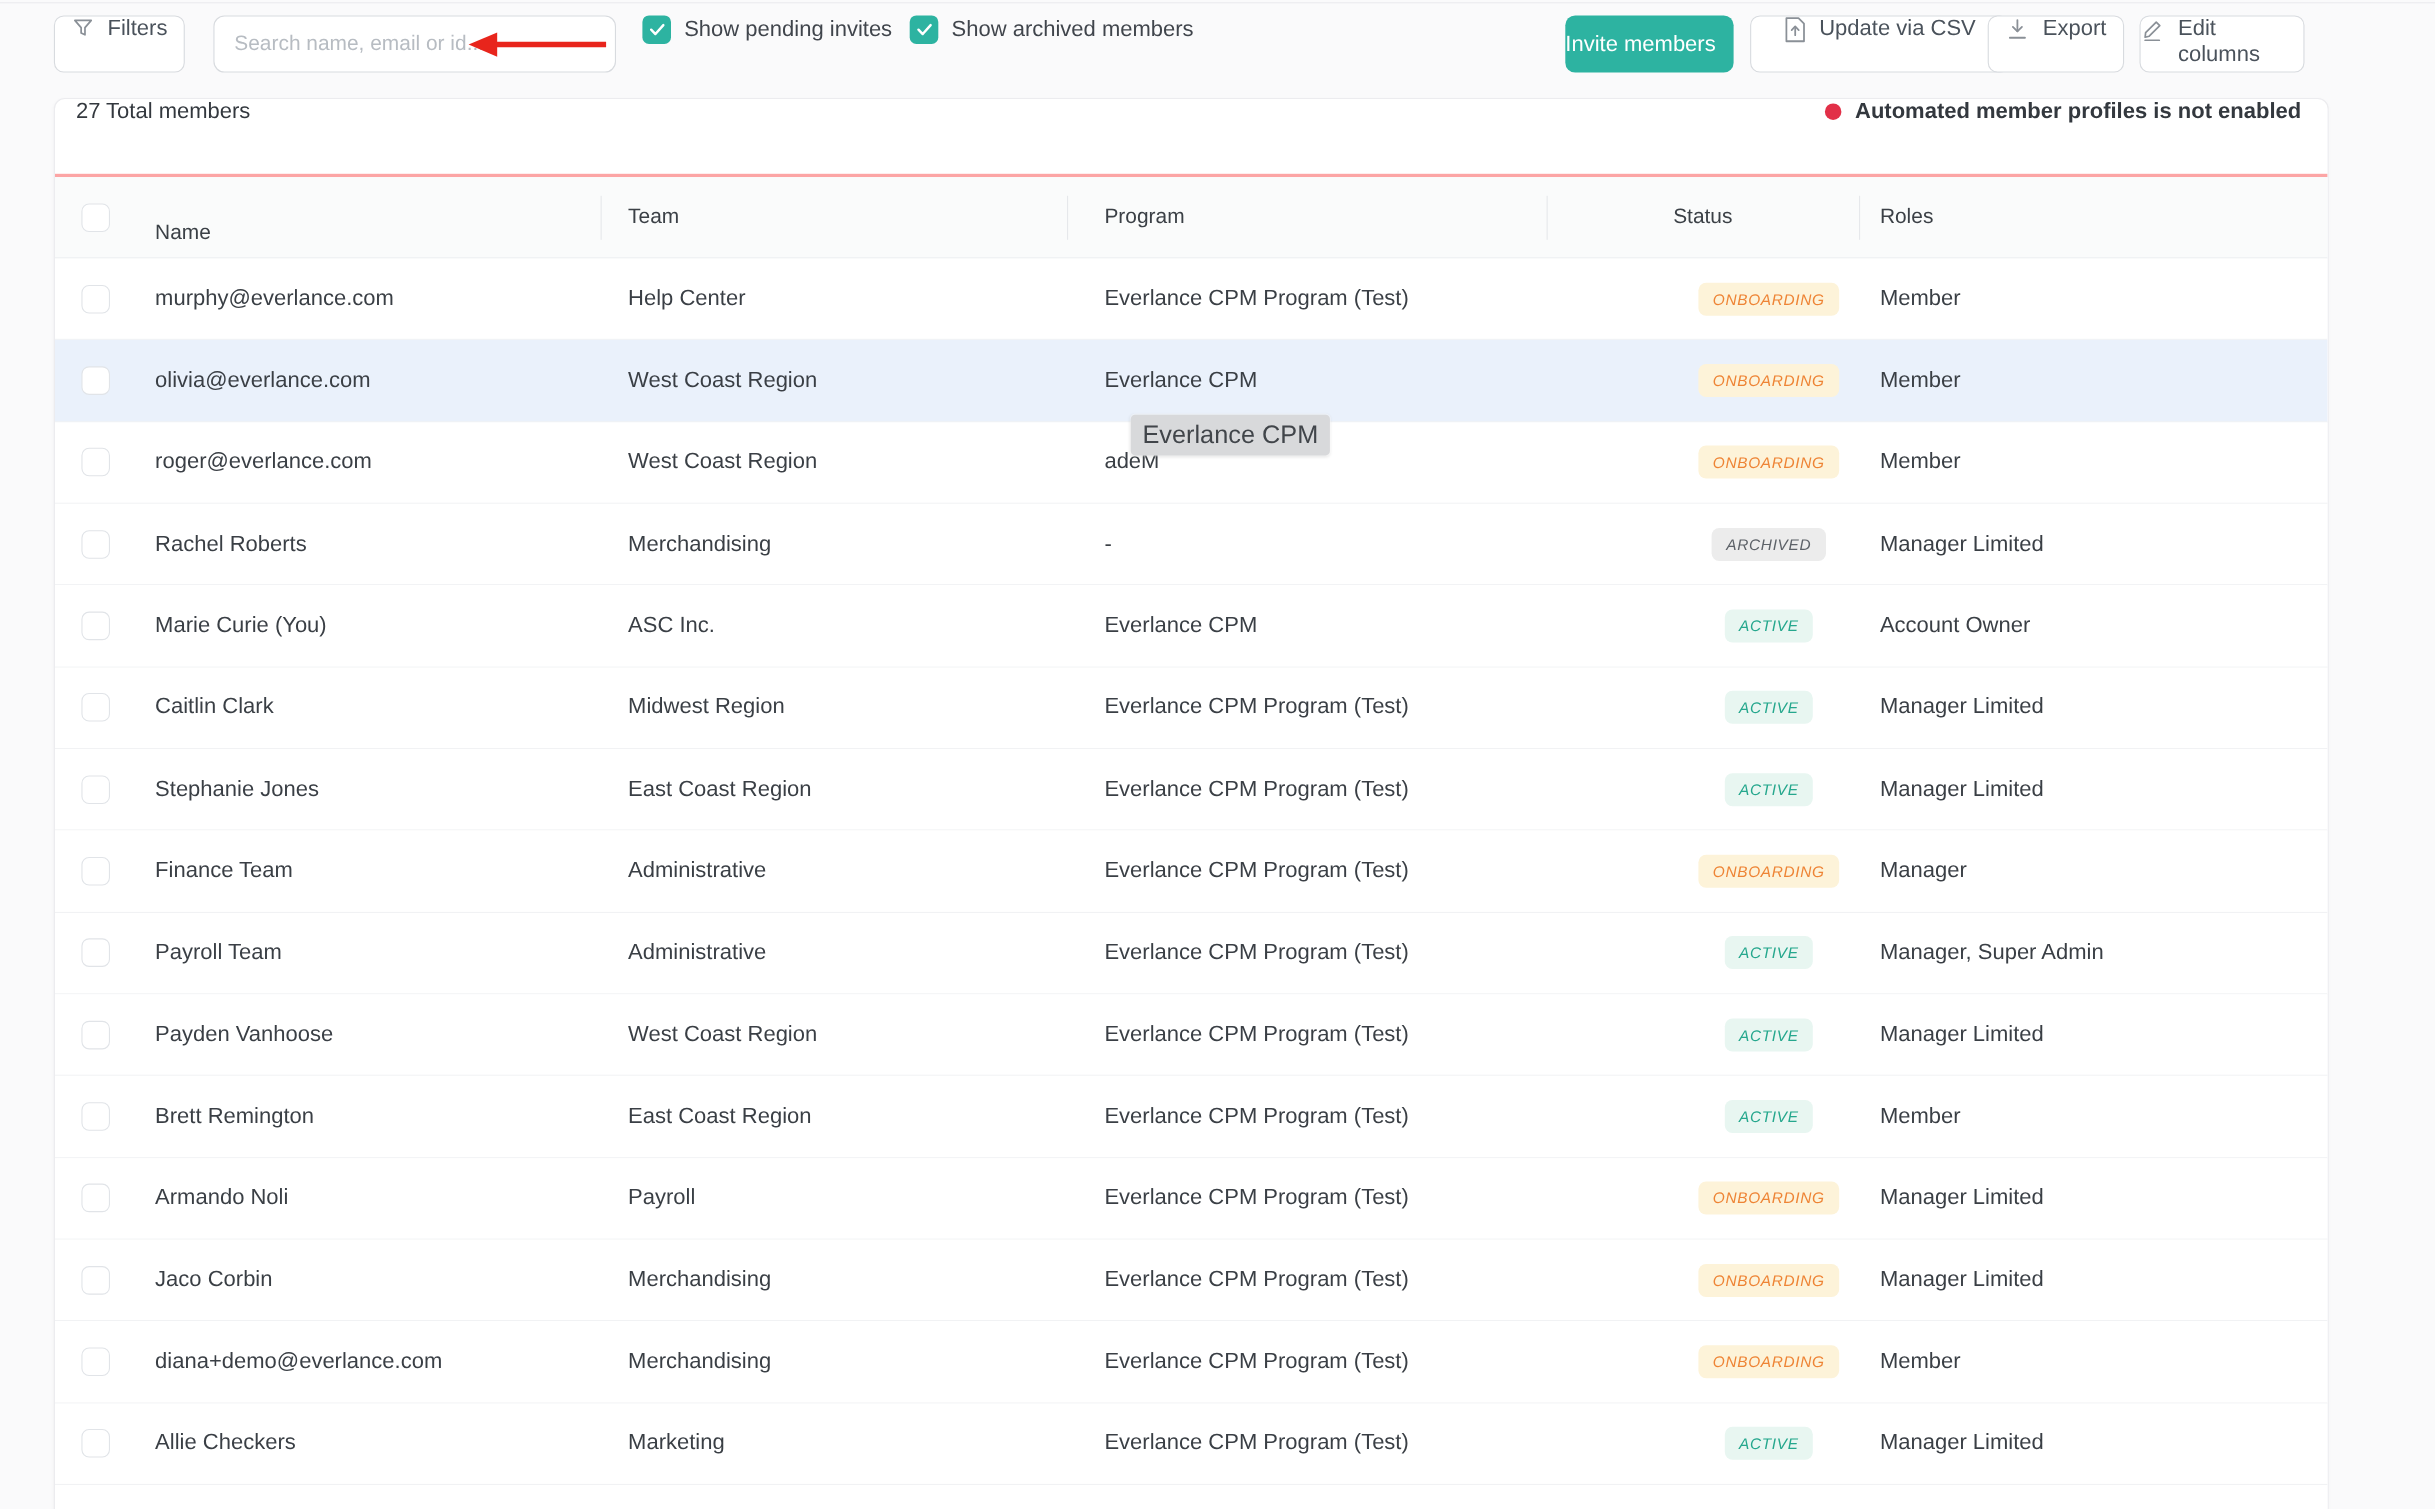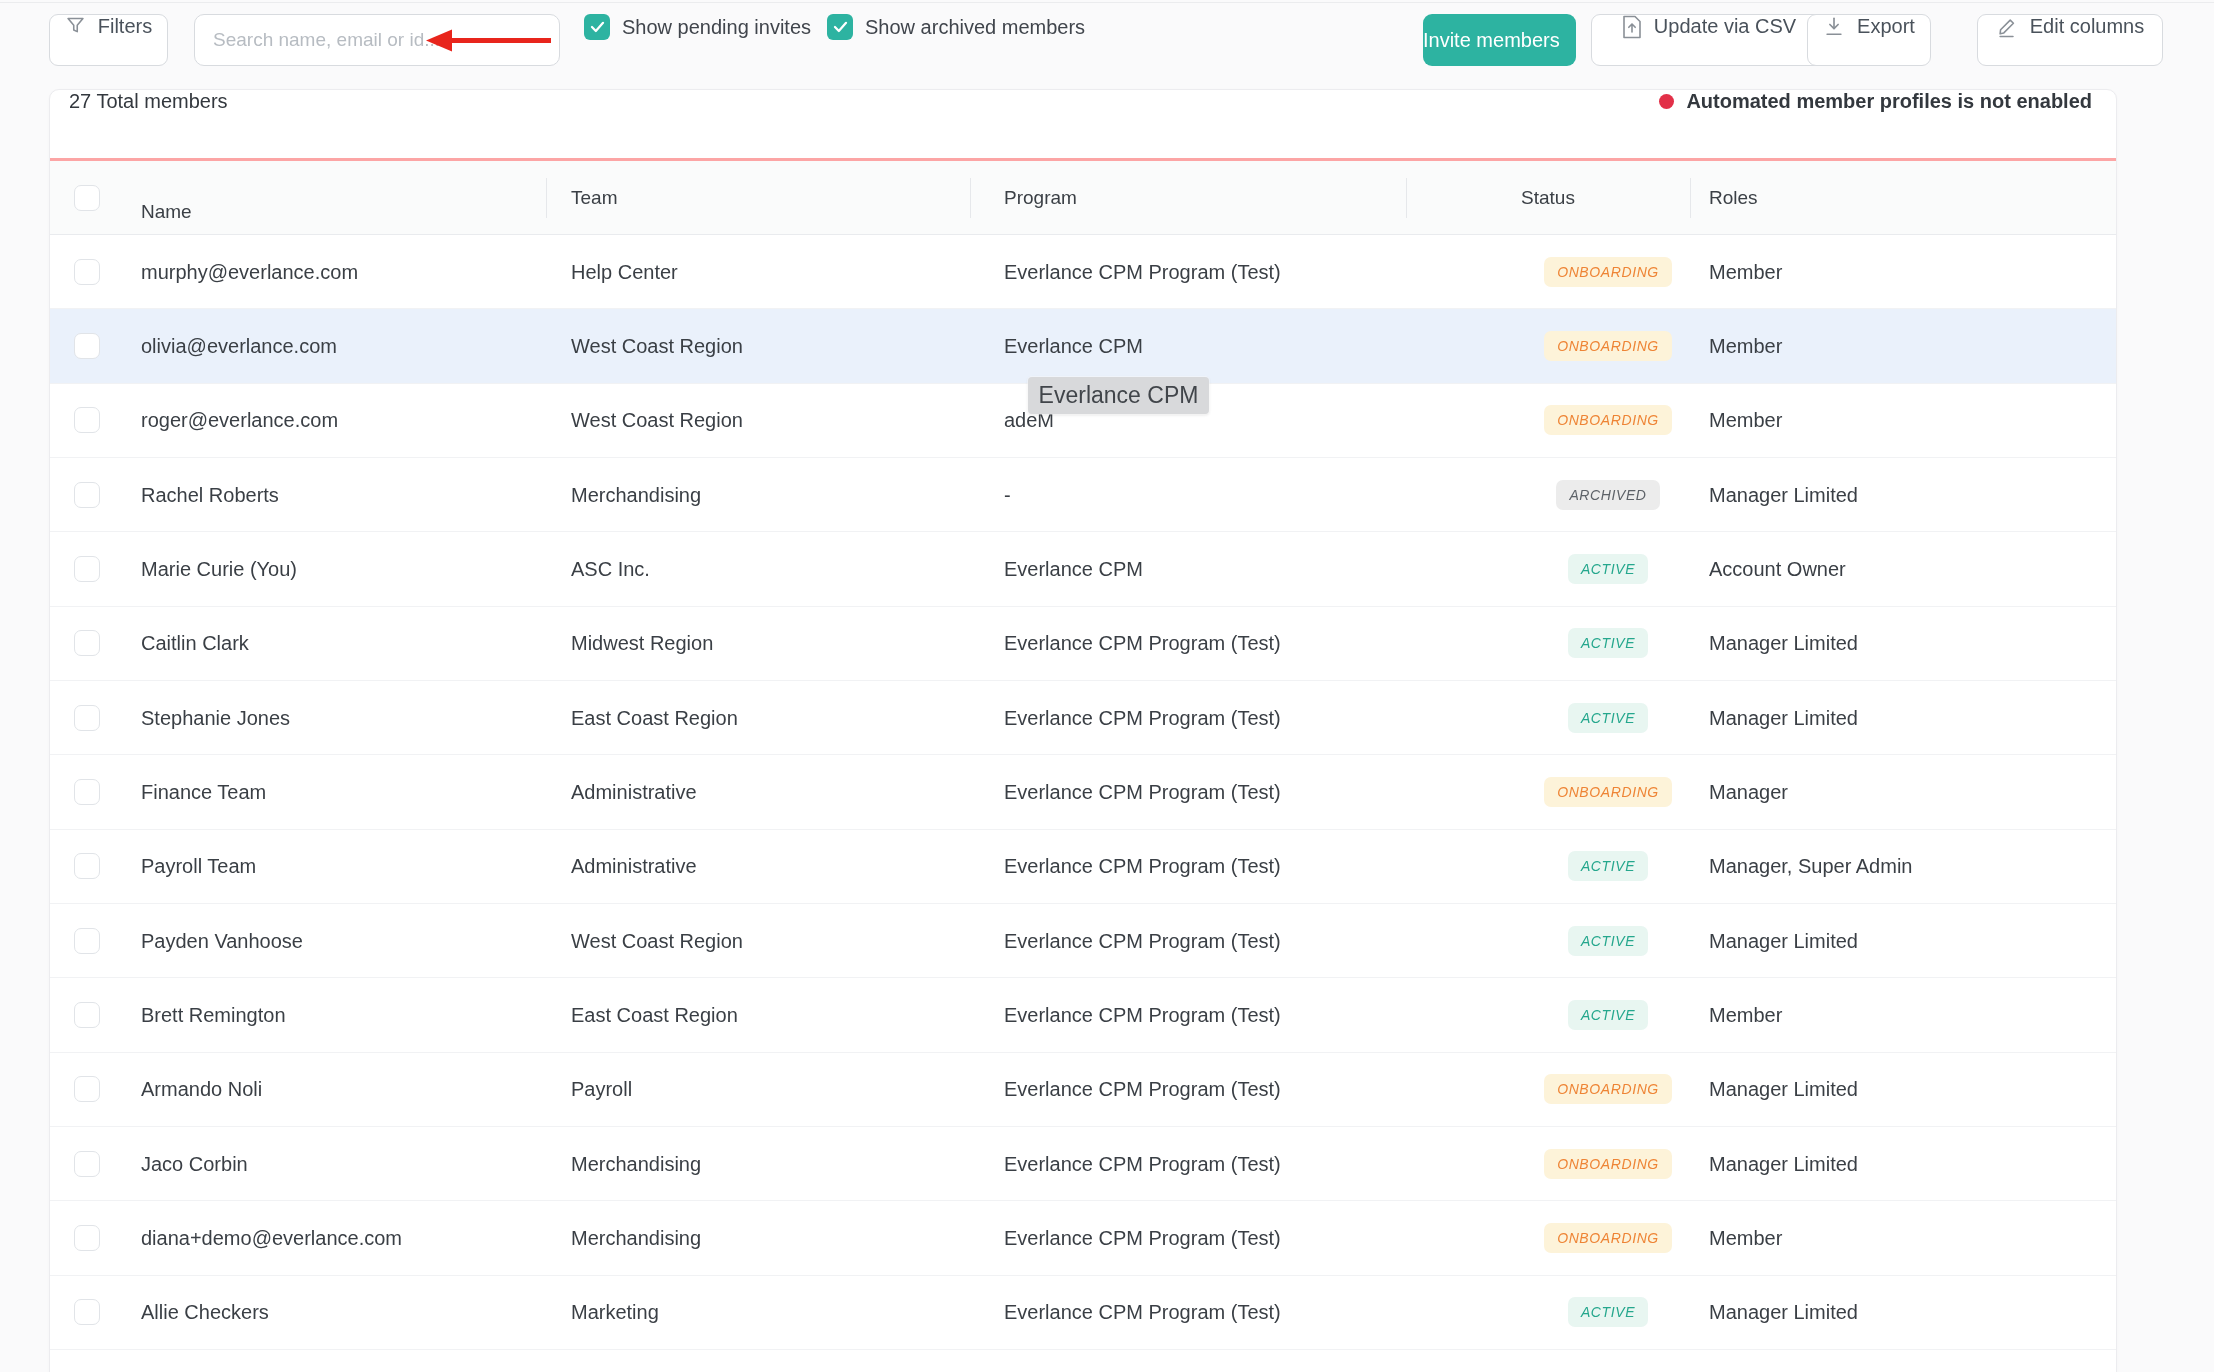--- a/index.html
+++ b/index.html
@@ -36,21 +36,21 @@
     display:flex; align-items:center; justify-content:center; cursor:pointer; flex:0 0 auto;
   }
   .btn-invite {
     position:absolute; top:14px; left:1423px; width:153px; height:52px;
     display:flex; align-items:center; 
     background:#2db3a1; border:none; border-radius:9px;
     color:#fff; font-size:20px; cursor:pointer;
   }
   .btn-csv    { left:1591px; width:236px; }
   .btn-export { left:1807px; width:124px; }
-  .btn-cols   { left:1945px; width:186px;margin-left:32px; }
+  .btn-cols   { left:1945px; width:150px; }
 
   
   .card {
     position:absolute; left:49px; top:89px; width:2068px; height:1340px;
     background:#fff; border:1px solid #ececef; border-radius:10px;
     box-shadow:0 1px 3px rgba(25,25,35,0.03); overflow:hidden;
   }
   .card-header {
     height:71px; display:flex; align-items:flex-start; justify-content:space-between;
     padding:0 24px 0 19px; border-bottom:3px solid #fca5a5;

